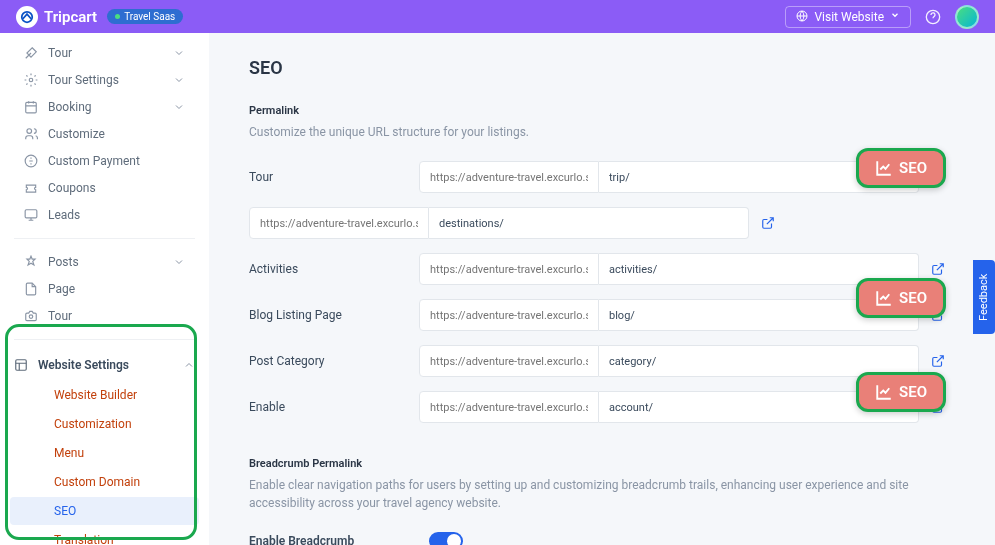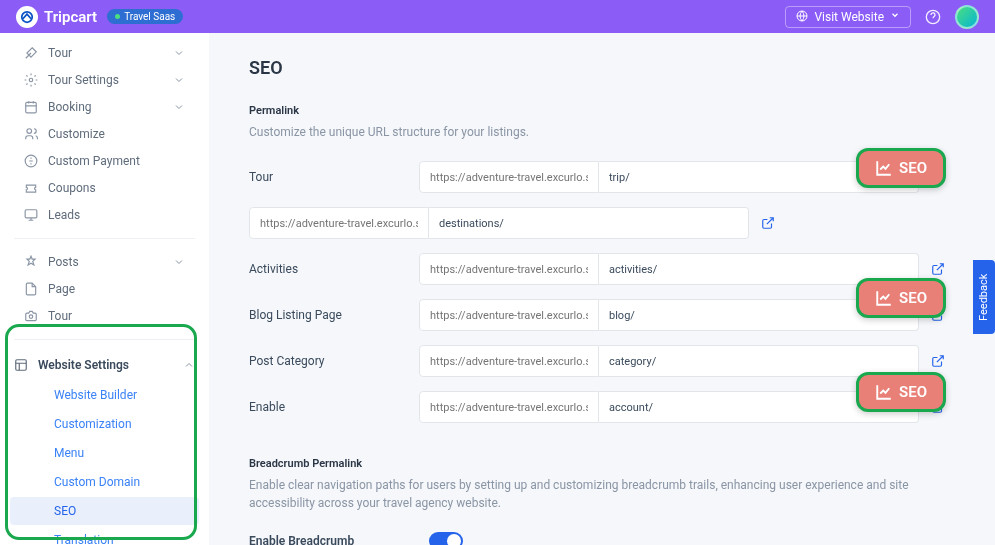--- a/index.html
+++ b/index.html
@@ -16,21 +16,21 @@
 .avatar{width:24px;height:24px;border-radius:50%;background:linear-gradient(135deg,#4ade80,#06b6d4);margin-left:14px;border:2px solid rgba(255,255,255,.5);cursor:pointer}
 .layout{display:flex;height:512px}
 .sidebar{width:209px;background:#fff;overflow-y:auto;padding:6px 0;position:relative}
 .sidebar::-webkit-scrollbar{width:6px}
 .sidebar::-webkit-scrollbar-thumb{background:#d0d5dd;border-radius:3px}
 .nav-item{display:flex;align-items:center;gap:10px;padding:6px 14px;margin:1px 10px;color:#5f6c7b;font-size:12px;cursor:pointer;border-radius:4px}
 .nav-item .chev{margin-left:auto}
 .nav-icon{width:14px;height:14px;flex-shrink:0}
 .section-head{display:flex;align-items:center;gap:10px;padding:8px 14px;color:#3a4a5c;font-size:12px;font-weight:600;cursor:pointer}
 .section-head .chev{margin-left:auto}
-.sub-item{padding:7px 14px 7px 44px;margin:1px 10px;color:#3b82f6;font-size:12px;cursor:pointer;border-radius:4px}
+.sub-item{padding:7px 14px 7px 44px;margin:1px 10px;color:#c2410c;font-size:12px;cursor:pointer;border-radius:4px}
 .sub-item.active{background:#e9f0fc;color:#2563eb}
 .hr{height:1px;background:#eef0f3;margin:10px 14px}
 .highlight-box{position:absolute;border:3px solid #1aa84e;border-radius:14px;pointer-events:none;z-index:20}
 .hi-side{left:5px;top:324px;width:192px;height:216px}
 .main{flex:1;overflow-y:auto;padding:24px 40px}
 .main::-webkit-scrollbar{width:6px}
 .page-title{font-size:18px;font-weight:600;color:#2a3545;margin-bottom:26px}
 .sec-title{font-size:11px;font-weight:600;color:#2a3545;margin-bottom:6px}
 .sec-desc{font-size:12px;color:#8a95a5;margin-bottom:20px;line-height:1.5}
 .form-row{display:flex;align-items:center;margin-bottom:14px}

